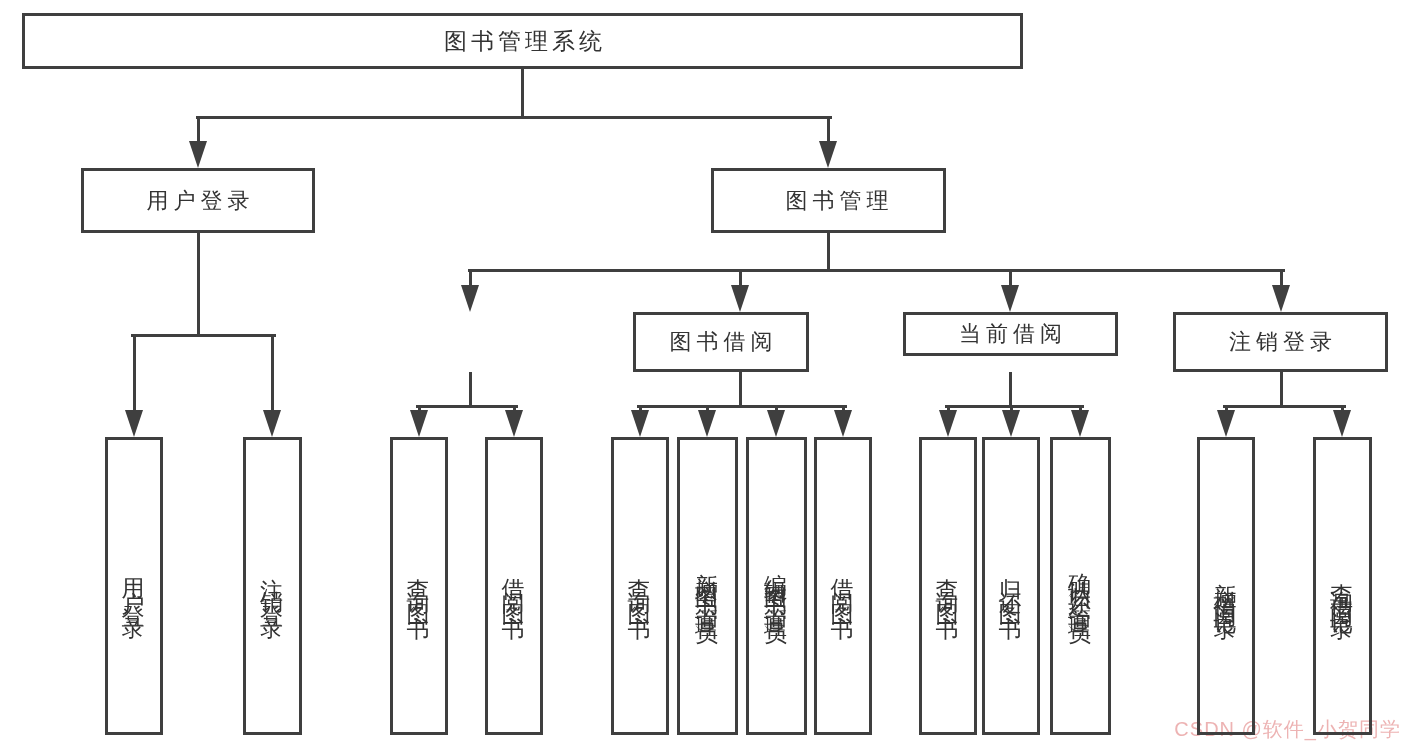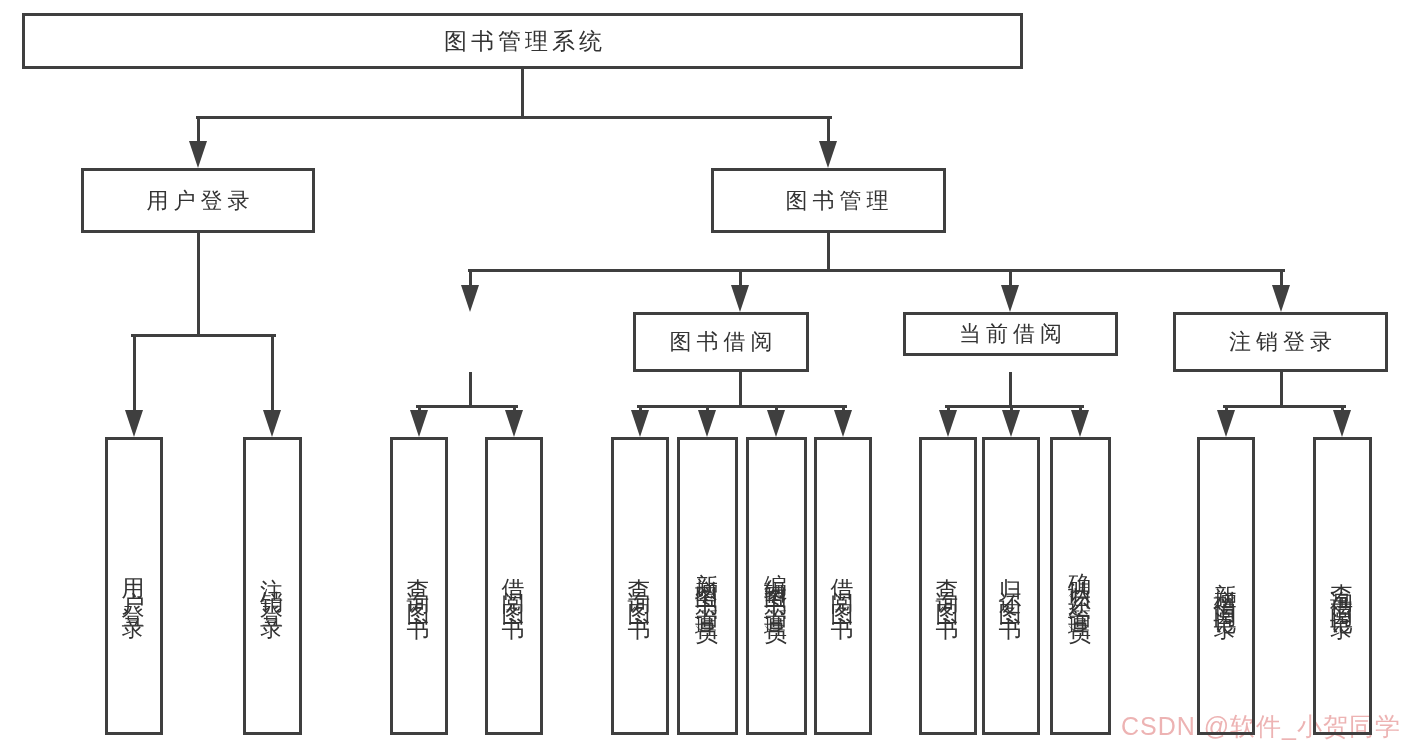--- a/index.html
+++ b/index.html
@@ -51,21 +51,21 @@
     width: 18px;
     height: 27px;
     background: var(--line-color);
     clip-path: polygon(0 0, 100% 0, 50% 100%);
     z-index: 1;
   }
   .watermark {
     position: absolute;
     right: 4px;
     bottom: 4px;
-    font-size: 25px;
+    font-size: 20px;
     letter-spacing: 1px;
     color: var(--watermark-color);
     z-index: 0;
   }
 </style>
 </head>
 <body>
 
 <div id="stage">
   <div class="watermark">CSDN @软件_小贺同学</div>

